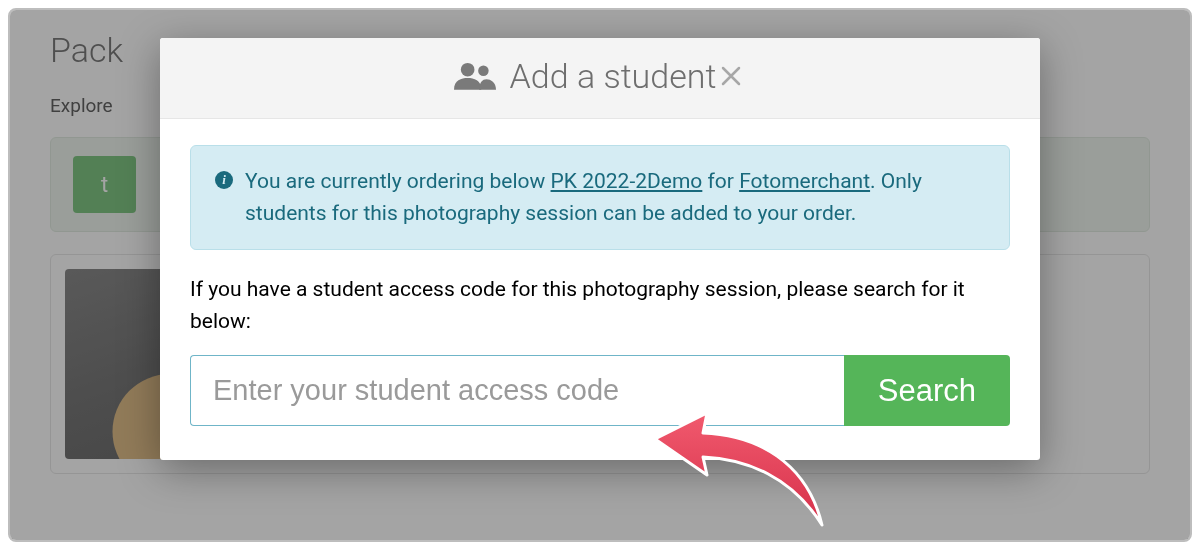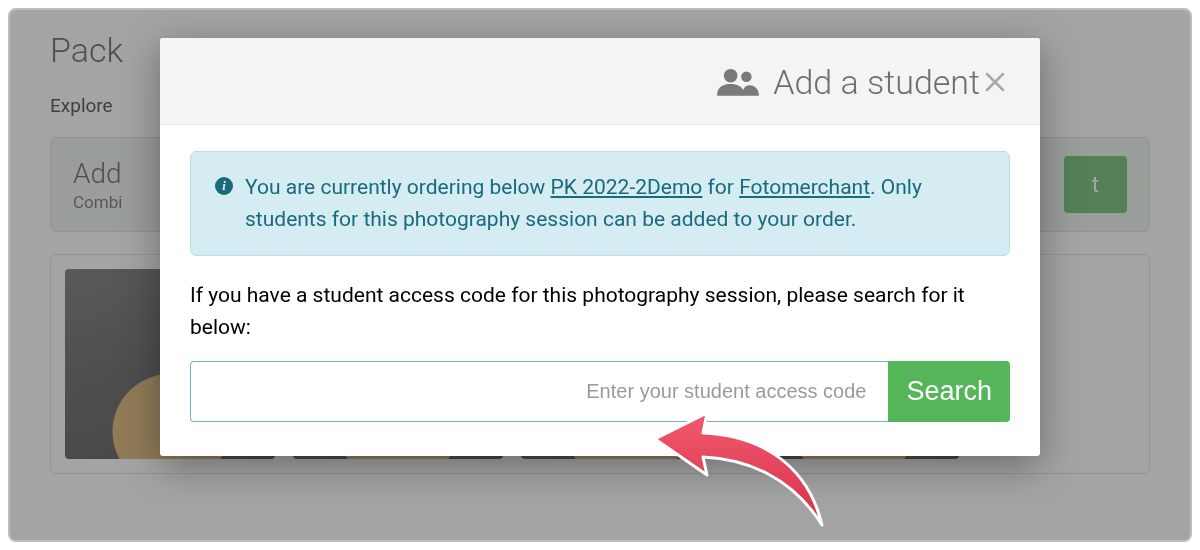--- a/index.html
+++ b/index.html
@@ -90,24 +90,24 @@
       left: 50%;
       transform: translateX(-50%);
       width: 880px;
       background: #fff;
       border-radius: 3px;
       box-shadow: 0 10px 40px rgba(0,0,0,0.35);
       overflow: hidden;
     }
     .modal-header {
       background: #f4f4f4;
-      padding: 24px 30px 22px;
-      display: flex;
-      align-items: center;
-      justify-content: flex-end;
+      padding: 18px 30px 22px;
+      display: flex;
+      align-items: center;
+      justify-content: center;
       border-bottom: 1px solid #e6e6e6;
     }
     .modal-title-wrap {
       display: flex;
       align-items: center;
       gap: 14px;
     }
     .modal-title {
       font-size: 34px;
       font-weight: 300;
@@ -157,56 +157,51 @@
       line-height: 1.5;
       margin-bottom: 18px;
     }
     .search-row { display: flex; }
     .search-input {
       flex: 1;
       border: 1px solid #6fb5c8;
       border-right: none;
       border-radius: 4px 0 0 4px;
       padding: 18px 22px;
-      font-size: 20px;
+      font-size: 29px;
       color: #333;
       outline: none;
-      text-align: right;
     }
     .search-input::placeholder { color: #9a9a9a; }
     .search-btn {
       background: #55b559;
       color: #fff;
       border: none;
       border-radius: 0 4px 4px 0;
-      padding: 0 18px;
-      font-size: 27px;
+      padding: 0 34px;
+      font-size: 31px;
       cursor: pointer;
     }
     .arrow-annot {
       position: absolute;
       left: 637px;
       top: 397px;
       width: 200px;
       height: 130px;
       pointer-events: none;
     }
   </style>
 </head>
 <body>
 
 <div class="viewport">
   <div class="bg-page">
     <div class="bg-title">Pack</div>
     <div class="bg-sub">Explore</div>
     <div class="bg-add-card">
-      <div class="bg-add-left">
-        <div class="h">Add</div>
-        <div class="s">Combi</div>
-      </div>
       <div class="bg-add-btn">t</div>
     </div>
     <div class="bg-thumbs">
       <div class="thumb">
           <div class="head"></div>
         </div>
       <div class="thumb">
           <div class="head"></div>
         </div>
       <div class="thumb">

